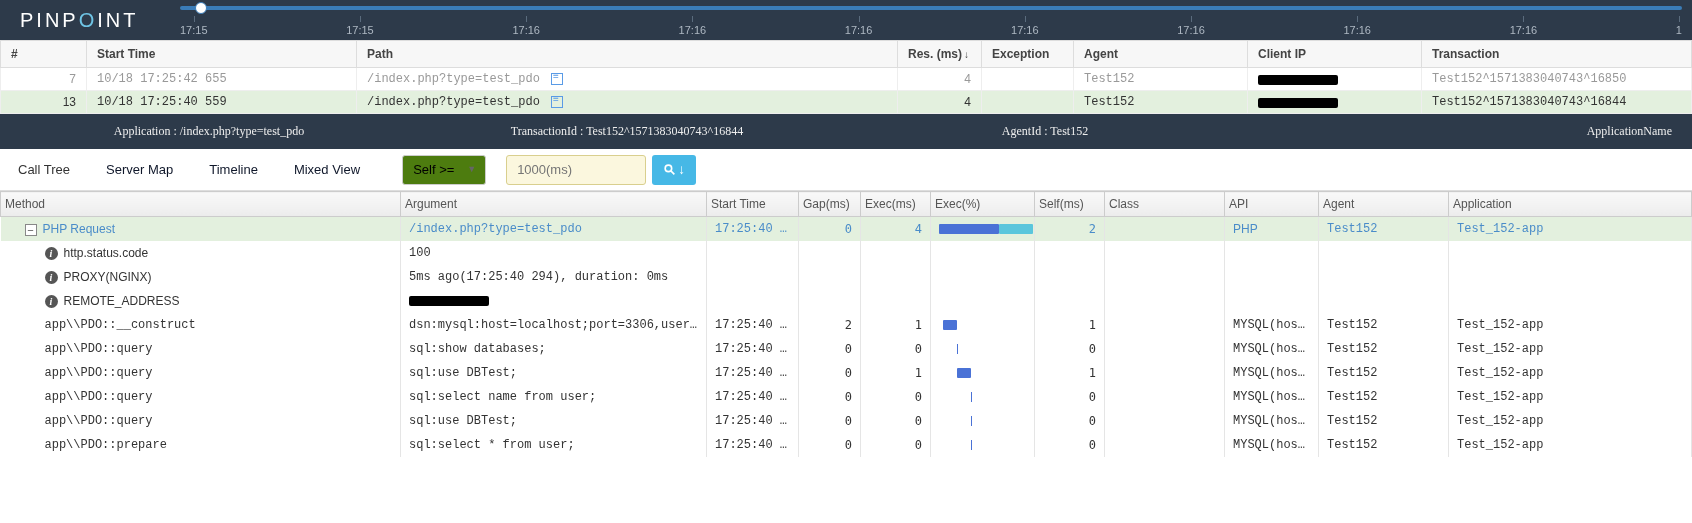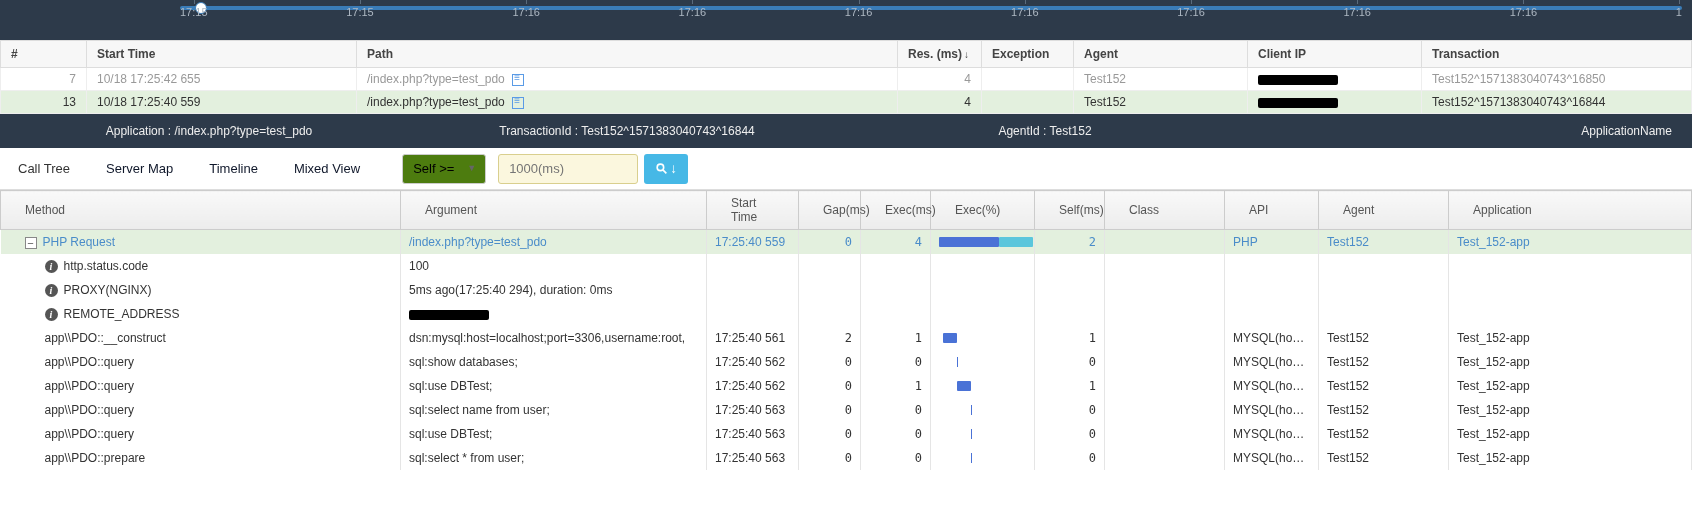--- a/index.html
+++ b/index.html
@@ -1,59 +1,59 @@
 <!DOCTYPE html>
 <html><head>
 <meta charset="utf-8">
 <style>
 * { margin: 0; padding: 0; box-sizing: border-box; }
 body { font-family: -apple-system, BlinkMacSystemFont, "Segoe UI", Arial, sans-serif; font-size: 13px; color: #333; background: #fff; width: 1692px; overflow: hidden; }
-.mono { font-family: Liberation Sans, sans-serif; }
+.mono { font-family: Liberation Mono, monospace; }
 
 
 .timeline-bar { background: #2d3a4a; height: 40px; position: relative; display: flex; align-items: center; }
 .logo { color: #fff; font-size: 20px; font-weight: 300; letter-spacing: 3px; padding: 0 20px; font-family: Arial, sans-serif;}
 .logo .dot { color: #6fc5e6; }
 .timeline-track { position: absolute; left: 180px; right: 10px; top: 6px; height: 4px; background: #3a7cb8; border-radius: 2px; }
 .timeline-handle { position: absolute; left: 195px; top: 2px; width: 12px; height: 12px; background: #fff; border-radius: 50%; border: 1px solid #3a7cb8; }
-.timeline-ticks { position: absolute; left: 180px; right: 10px; top: 6px; display: flex; justify-content: space-between; color: #aeb8c3; font-size: 11px; }
+.timeline-ticks { position: absolute; left: 180px; right: 10px; top: 24px; display: flex; justify-content: space-between; color: #aeb8c3; font-size: 11px; }
 .timeline-tick { position: relative; }
 .timeline-tick::before { content: ''; position: absolute; top: -8px; left: 50%; width: 1px; height: 6px; background: #5a6b7d; }
 
 
 .req-table { width: 100%; border-collapse: collapse; }
 .req-table th { background: #f7f7f7; border: 1px solid #ddd; padding: 6px 10px; text-align: left; font-weight: 600; font-size: 12px; color: #444;}
 .req-table td { border: 1px solid #eee; padding: 4px 10px; font-size: 12px; }
 .req-table .faded td { color: #999; background: #fff; }
 .req-table tr.selected td { background: #e3f0de; }
 .req-table td.num { text-align: right; }
 .doc-icon { display: inline-block; width: 12px; height: 12px; border: 1px solid #5a9be6; position: relative; vertical-align: middle; margin-left: 4px; }
 .doc-icon::after { content: '≡'; position: absolute; top: -3px; left: 1px; font-size: 10px; color: #5a9be6;}
 .blackbar { display: inline-block; width: 80px; height: 10px; background: #000; border-radius: 2px; vertical-align: middle;}
 
 
 .meta-bar { background: #2d3a4a; color: #eee; font-size: 12px; padding: 10px 0; display: flex; }
-.meta-item { flex: 1; text-align: center; }
+.meta-item { flex: 1; text-align: center; font-family: Liberation Serif, serif; }
 .meta-item.right { text-align: right; padding-right: 20px;}
 
 
 .tab-row { display: flex; align-items: center; border-bottom: 1px solid #ddd; background: #fff; height: 42px; }
 .tab { padding: 10px 18px; font-size: 13px; color: #0f172a; cursor: pointer; }
 .tab.active { color: #333; font-weight: 400; }
 .filter-select { margin-left: 12px; height: 30px; border: 1px solid #ccc; border-radius: 3px; background: #4d7c0f; padding: 0 30px 0 10px; font-size: 13px; appearance: none; position: relative;}
 .select-wrap { position: relative; margin-left: 12px; }
 .select-wrap::after { content: '▼'; position: absolute; right: 10px; top: 9px; font-size: 9px; color: #666; pointer-events: none;}
-.filter-input { margin-left: 12px; height: 30px; width: 140px; border: 1px solid #d9cf8e; background: #fbf7de; padding: 0 10px; font-size: 13px; color: #999; border-radius: 3px;}
+.filter-input { margin-left: 20px; height: 30px; width: 140px; border: 1px solid #d9cf8e; background: #fbf7de; padding: 0 10px; font-size: 13px; color: #999; border-radius: 3px;}
 .search-btn { margin-left: 6px; height: 30px; width: 44px; background: #46b8e6; border: none; border-radius: 3px; color: #fff; cursor: pointer; display: inline-flex; align-items: center; justify-content: center; gap: 2px;}
 .search-btn svg { width: 13px; height: 13px; }
 
 
 .tree-wrap { overflow: hidden; }
 .tree-table { width: 100%; border-collapse: collapse; table-layout: fixed; }
-.tree-table th { background: linear-gradient(#f9f9f9,#ececec); border: 1px solid #ccc; padding: 5px 24px; text-align: left; font-weight: 400; font-size: 12px; color: #555; }
+.tree-table th { background: linear-gradient(#f9f9f9,#ececec); border: 1px solid #ccc; padding: 5px 4px; text-align: left; font-weight: 400; font-size: 12px; color: #555; }
 .tree-table td { border-right: 1px solid #e5e5e5; padding: 5px 8px; font-size: 12px; white-space: nowrap; overflow: hidden; text-overflow: ellipsis;}
 .tree-table tr.first td { background: #e3f0de; }
 .tree-table tr.first td a, .tree-table tr.first td .link { color: #4a8cc9; }
 .tree-table td.num { text-align: right; font-family: Consolas, monospace;}
 .indent-1 { padding-left: 24px !important; }
 .indent-2 { padding-left: 44px !important; }
 .tree-toggle { display: inline-block; width: 12px; height: 12px; border: 1px solid #888; text-align: center; line-height: 10px; font-size: 11px; color: #555; margin-right: 6px; vertical-align: middle; background:#fff;}
 .info-icon { display: inline-block; width: 13px; height: 13px; border-radius: 50%; background: #555; color: #fff; font-size: 10px; text-align: center; line-height: 13px; margin-right: 6px; font-weight: bold; font-style: italic; font-family: serif;}
 .link { color: #4a8cc9; }
 
@@ -61,20 +61,21 @@
 .exec-bar { position: absolute; top: 0; height: 10px; background: #4a72d6; border-radius: 1px;}
 .exec-bar.light { background: #5ac6dc; }
 .exec-tick { position: absolute; top: 0; width: 1px; height: 10px; background: #4a72d6; }
 
 .sort-arrow { font-size: 10px; margin-left: 2px;}
 </style>
 </head>
 <body>
 
 <div class="timeline-bar">
+  <div class="logo">PINP<span class="dot">O</span>INT</div>
   <div class="timeline-track"></div>
   <div class="timeline-handle"></div>
   <div class="timeline-ticks" id="timeline-ticks">
       <span class="timeline-tick">17:15</span>
       <span class="timeline-tick">17:15</span>
       <span class="timeline-tick">17:16</span>
       <span class="timeline-tick">17:16</span>
       <span class="timeline-tick">17:16</span>
       <span class="timeline-tick">17:16</span>
       <span class="timeline-tick">17:16</span>

